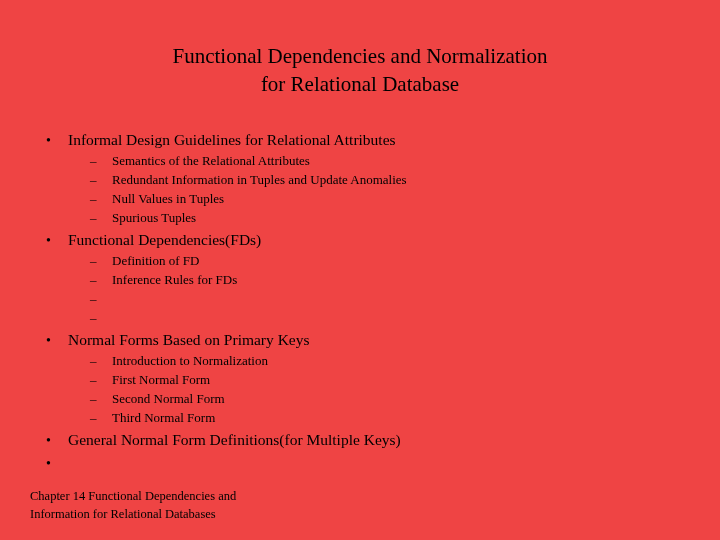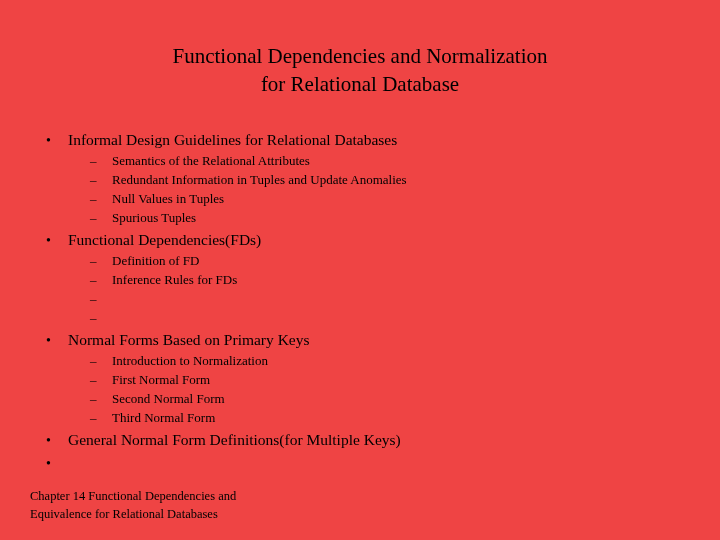--- a/index.html
+++ b/index.html
@@ -71,21 +71,21 @@
 
   <div class="title">
     <div>Functional Dependencies and Normalization</div>
     <div>for Relational Database</div>
   </div>
 
   <div class="outline">
 
     <div class="item">
       <span class="marker">•</span>
-      <span>Informal Design Guidelines for Relational Databases</span>
+      <span>Informal Design Guidelines for Relational Attributes</span>
     </div>
     <div>
       <div class="sub">
         <span class="marker">–</span>
         <span>Semantics of the Relational Attributes</span>
       </div>
       <div class="sub">
         <span class="marker">–</span>
         <span>Redundant Information in Tuples and Update Anomalies</span>
       </div>
@@ -149,16 +149,16 @@
     </div>
 
     <div class="item">
       <span class="marker">•</span>
     </div>
 
   </div>
 
   <div class="footer">
     <div>Chapter 14 Functional Dependencies and</div>
-    <div>Equivalence for Relational Databases</div>
+    <div>Information for Relational Databases</div>
   </div>
 
 </div>
 
 </body></html>

